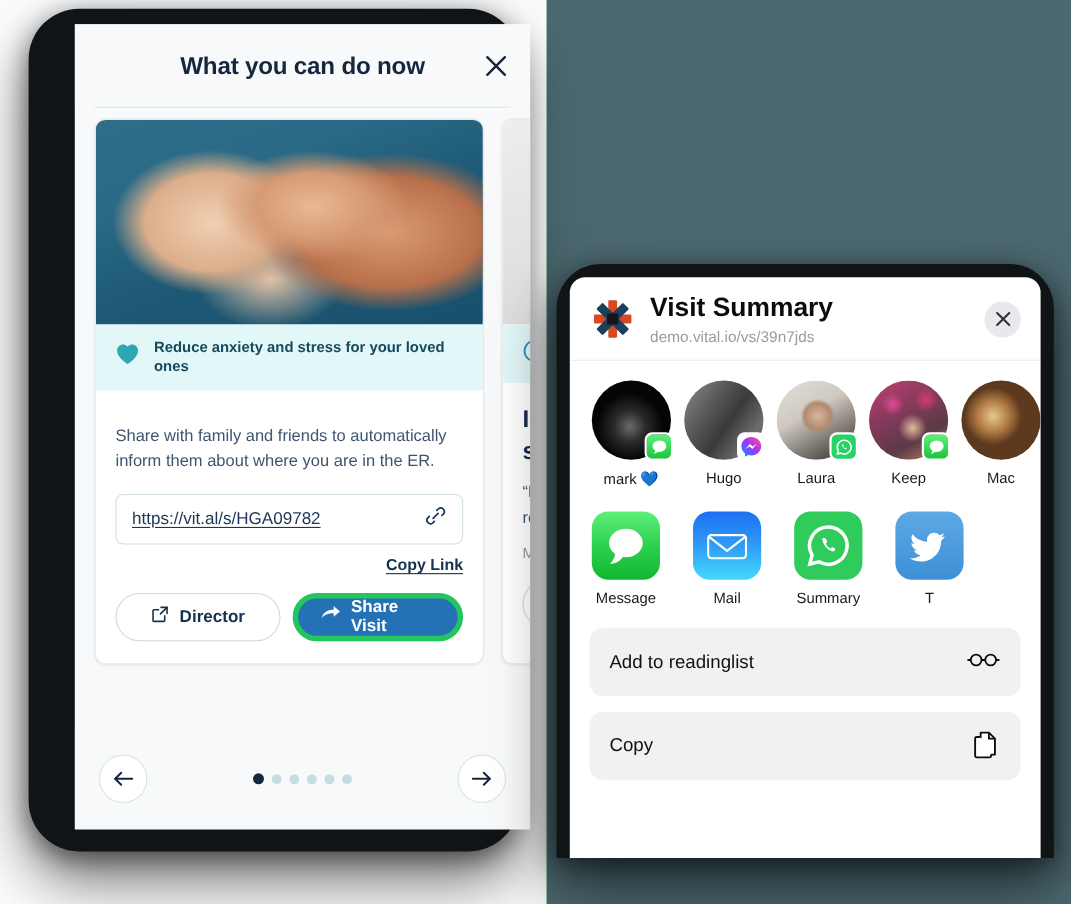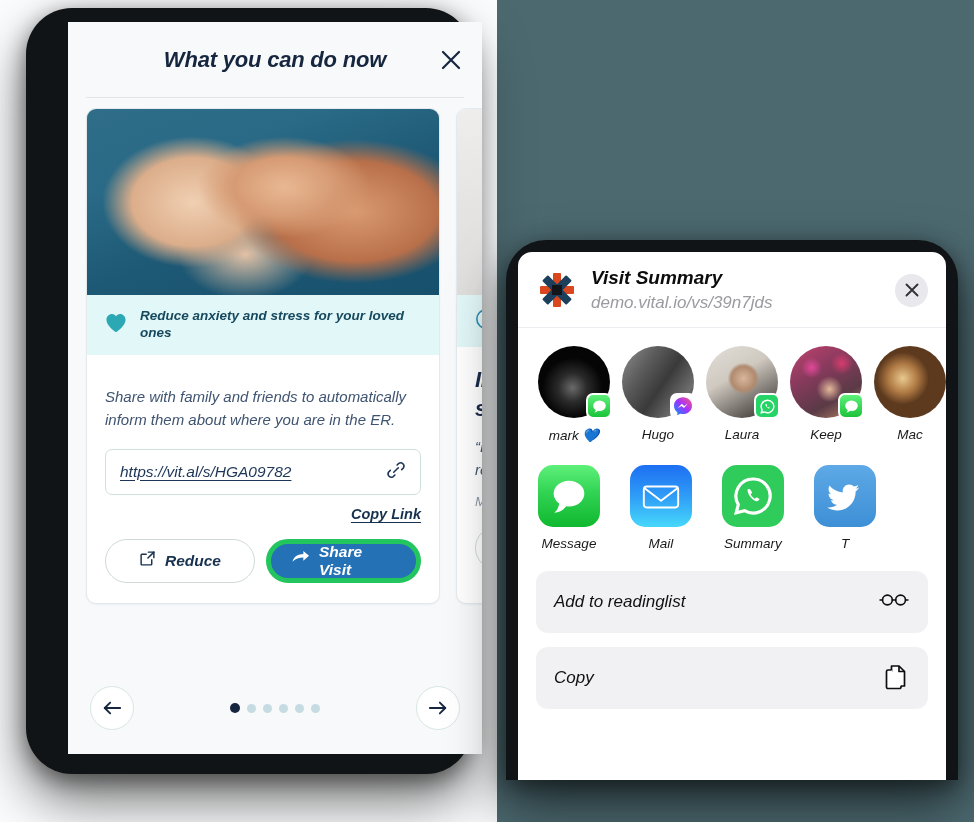--- a/index.html
+++ b/index.html
@@ -6,21 +6,20 @@
   * { box-sizing: border-box; margin: 0; padding: 0; }
   html, body {
     width: 974px; height: 822px;
     overflow: hidden;
     font-family: "Liberation Sans", sans-serif;
   }
   #stage {
     position: relative;
     width: 974px; height: 822px;
     background: #22c55e;
-    font-style: italic;
   }
   
   .bg-left {
     position: absolute; left: 0; top: 0; width: 497px; height: 822px;
     background: #fbfcfd;
   }
   .bg-right {
     position: absolute; left: 497px; top: 0; width: 477px; height: 822px;
     background: #4c6970;
   }
@@ -234,24 +233,24 @@
     padding: 0 18px;
     gap: 13px;
   }
   .sheet-head::after {
     content: ""; position: absolute; left: 0; right: 0; bottom: 0;
     height: 1px; background: #ececf1;
   }
   .sheet-logo { flex: 0 0 auto; width: 42px; height: 42px; }
   .sheet-titles { flex: 1 1 auto; min-width: 0; }
   .sheet-title {
-    font-size: 19px; font-weight: bold; color: #0c0c0d; line-height: 1.2;
+    font-size: 24px; font-weight: bold; color: #0c0c0d; line-height: 1.2;
   }
   .sheet-sub {
-    font-size: 17px; color: #9a9aa0; margin-top: 3px;
+    font-size: 14px; color: #9a9aa0; margin-top: 3px;
     white-space: nowrap; overflow: hidden; text-overflow: ellipsis;
   }
   .sheet-close {
     flex: 0 0 auto;
     width: 33px; height: 33px; border-radius: 50%;
     background: #e8e8ed;
     display: flex; align-items: center; justify-content: center;
     cursor: pointer;
   }
 
@@ -364,21 +363,21 @@
 
               <div class="card-actions">
                 <div class="btn btn-ghost">
                   <span>
                     <svg width="17" height="17" viewBox="0 0 20 20" aria-hidden="true">
                       <path d="M11 2.5 H17.5 V9" stroke="#17314f" stroke-width="1.7" stroke-linecap="round" stroke-linejoin="round" fill="none"></path>
                       <path d="M17.5 2.5 L10.5 9.5" stroke="#17314f" stroke-width="1.7" stroke-linecap="round" fill="none"></path>
                       <path d="M15 11.5 V16.5 A1 1 0 0 1 14 17.5 H3.5 A1 1 0 0 1 2.5 16.5 V6 A1 1 0 0 1 3.5 5 H8.5" stroke="#17314f" stroke-width="1.7" stroke-linecap="round" stroke-linejoin="round" fill="none"></path>
                     </svg>
                   </span>
-                  <span>Reduce</span>
+                  <span>Director</span>
                 </div>
                 <div class="btn btn-primary">
                   <span>
                     <svg width="19" height="17" viewBox="0 0 20 18" aria-hidden="true">
                       <path d="M1.5 12.5 C3 6.5 8 4.5 13 4.3 L13 1 L19 6.2 L13 11.4 L13 8 C8.5 8 4.5 9 1.5 12.5 Z" fill="#ffffff"></path>
                     </svg>
                   </span>
                   <span>Share Visit</span>
                 </div>
               </div>

